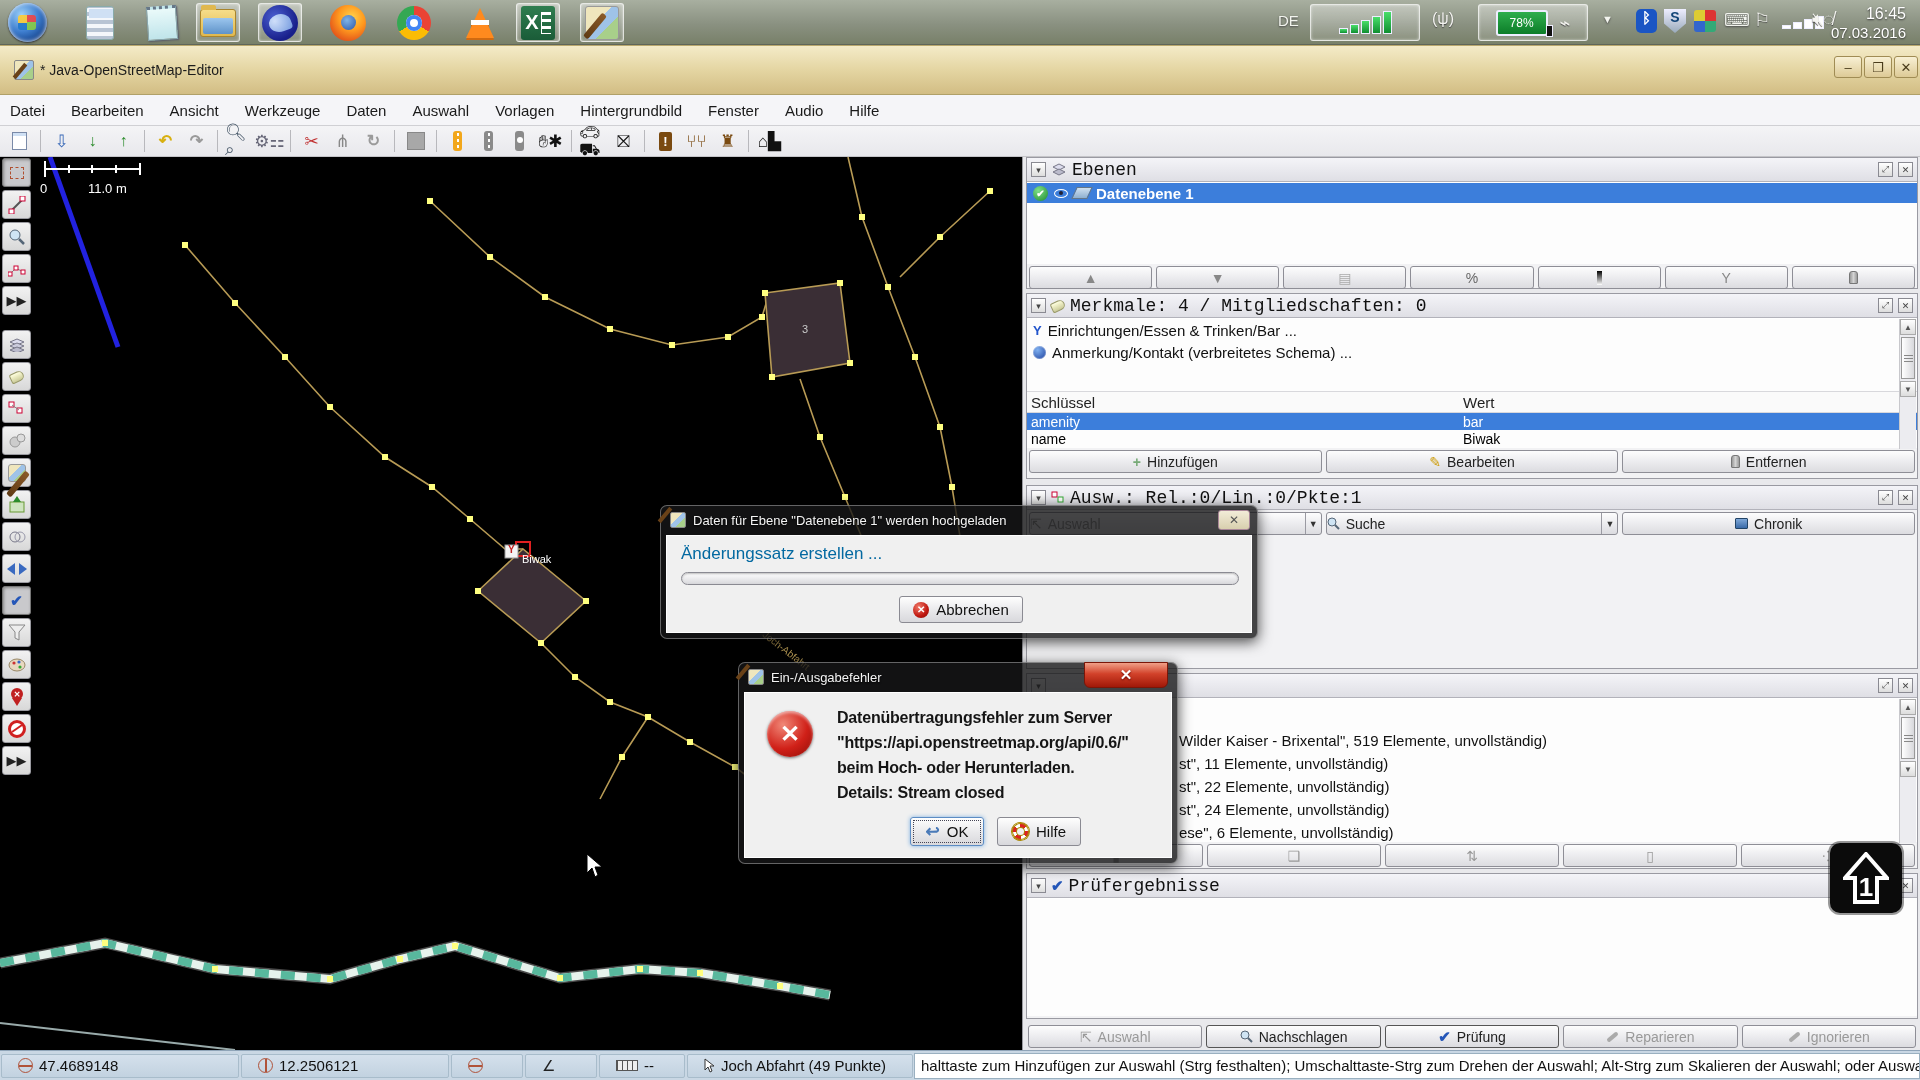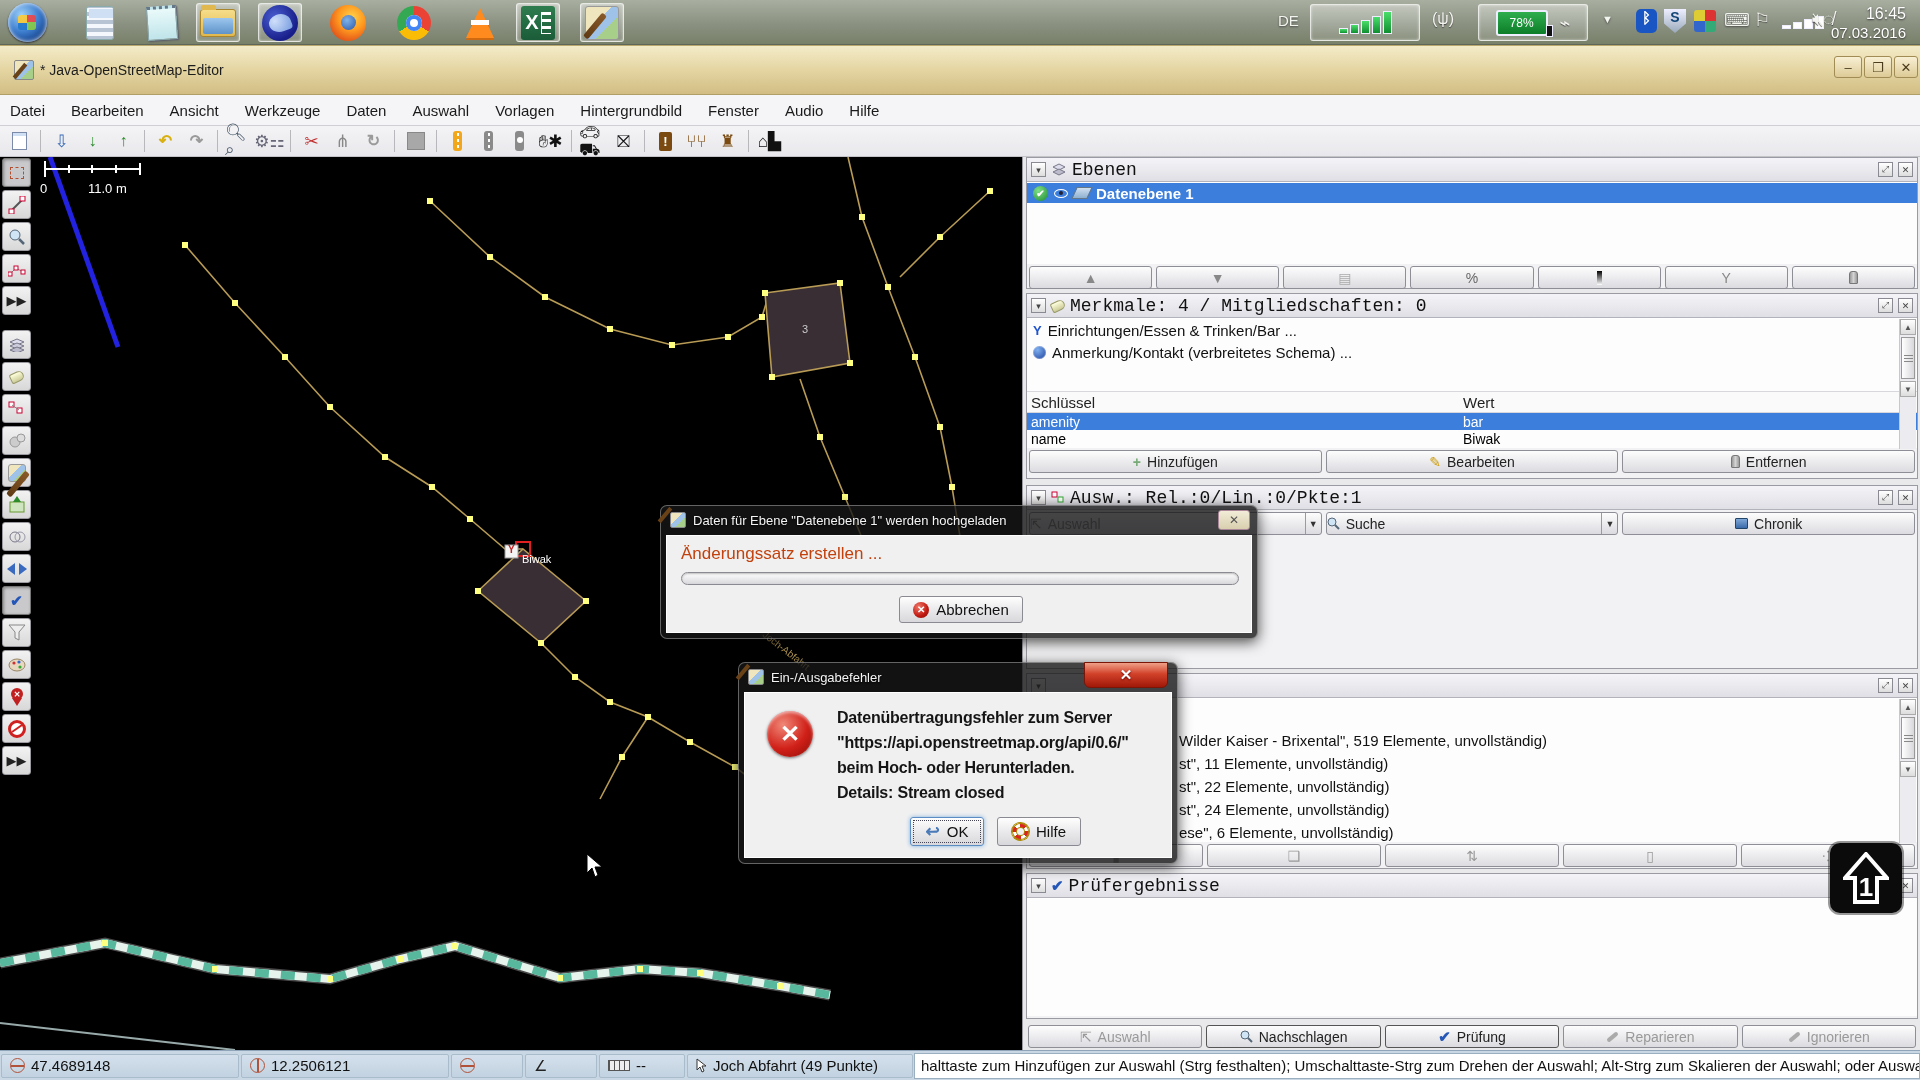--- a/index.html
+++ b/index.html
@@ -127,21 +127,21 @@
   .dbtn.focus { border:1px solid #5c8cc4; box-shadow:0 0 4px #7fb0e0; outline:1px dotted #445; outline-offset:-4px;}
   .lifering { width:17px; height:17px; border-radius:50%; background:conic-gradient(#d22 0 45deg, #fff 45deg 90deg, #d22 90deg 135deg, #fff 135deg 180deg, #d22 180deg 225deg, #fff 225deg 270deg, #d22 270deg 315deg, #fff 315deg); box-shadow:inset 0 0 0 1px #a80, 0 0 0 1px #a80; position:relative;}
   .lifering::after{content:""; position:absolute; left:5px; top:5px; width:7px; height:7px; border-radius:50%; background:#f0f0f0; box-shadow:0 0 0 1px #a80;}
   .okarr { color:#4a7ab8; font-size:17px; font-weight:bold;}
   .cancelico { width:16px; height:16px; border-radius:50%; background:radial-gradient(circle at 35% 30%, #f07868, #c01810 60%, #800a04);
     color:#fff; font-weight:bold; font-size:10px; display:flex; align-items:center; justify-content:center;}
   .progress { height:13px; border:1px solid #8a8a92; border-radius:7px; background:linear-gradient(#ffffff,#d8d8dc); box-shadow:inset 0 1px 2px #bbb;}
 
   
   #statusbar { left:0; top:1050px; width:1920px; height:30px; background:#c9d7e4; border-top:1px solid #8fa4b8; display:flex; align-items:center; font-size:15px; color:#111;}
-  .sbseg { height:24px; margin:0 1px; border:1px solid #a8bccb; border-radius:2px; display:flex; align-items:center; gap:6px; padding:0 8px; background:linear-gradient(#d4e0ec,#c2d2e0);}
+  .sbseg { height:24px; margin:0 1px; border:1px solid #a8bccb; border-radius:2px; display:flex; align-items:center; gap:6px; padding:0 16px; background:linear-gradient(#d4e0ec,#c2d2e0);}
   .sbhelp { flex:1; height:26px; background:#fff; border:1px solid #9ab0c0; display:flex; align-items:center; padding:0 6px; font-size:15px; overflow:hidden; white-space:nowrap;}
   .latic { width:15px; height:15px; border:1.5px solid #b0533a; border-radius:50%; position:relative;}
   .latic::after{content:""; position:absolute; left:0; right:0; top:6px; height:1.5px; background:#b0533a;}
   .lonic::after{ left:6px; top:0; bottom:0; width:1.5px; height:auto; background:#b0533a;}
   .angic { font-size:15px; color:#222; }
   .rulic { width:22px; height:11px; border:1px solid #555; background:repeating-linear-gradient(90deg, #555 0 1px, #eee 1px 5px);}
 
   
   #badge { left:1830px; top:843px; width:72px; height:70px; background:#0b0b0b; border-radius:10px; display:flex; align-items:center; justify-content:center; box-shadow:0 0 0 2px #0006;}
   #badge svg { display:block; }
@@ -749,21 +749,21 @@
   </div>
 </div>
 
 <div class="abs dlgframe" style="left:660px; top:505px; width:598px; height:134px; z-index:40">
   <div class="dlgtitle">
     <span class="josmsm" style="position:static; width:16px; height:16px"></span>
     <span>Daten für Ebene "Datenebene 1" werden hochgeladen</span>
   </div>
   <div class="palclose">✕</div>
   <div class="dlgbody" style="top:30px">
-    <div class="abs" style="left:14px; top:8px; font-size:17px; color:#c2410c">Änderungssatz erstellen ...</div>
+    <div class="abs" style="left:14px; top:8px; font-size:17px; color:#0369a1">Änderungssatz erstellen ...</div>
     <div class="progress abs" style="left:14px; top:36px; width:558px"></div>
     <div class="dbtn abs" style="left:232px; top:60px; width:124px; height:27px">
       <span class="cancelico">✕</span>
       <span>Abbrechen</span>
     </div>
   </div>
 </div>
 
 <div class="abs dlgframe" style="left:738px; top:662px; width:440px; height:202px; z-index:50">
   <div class="dlgtitle">

